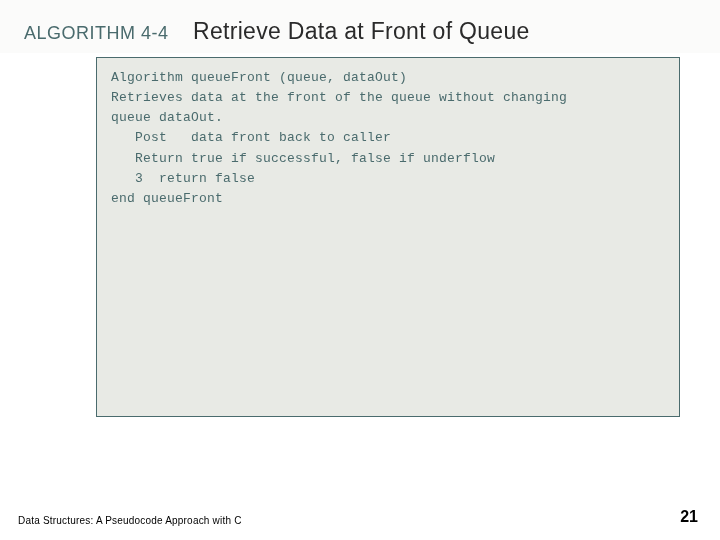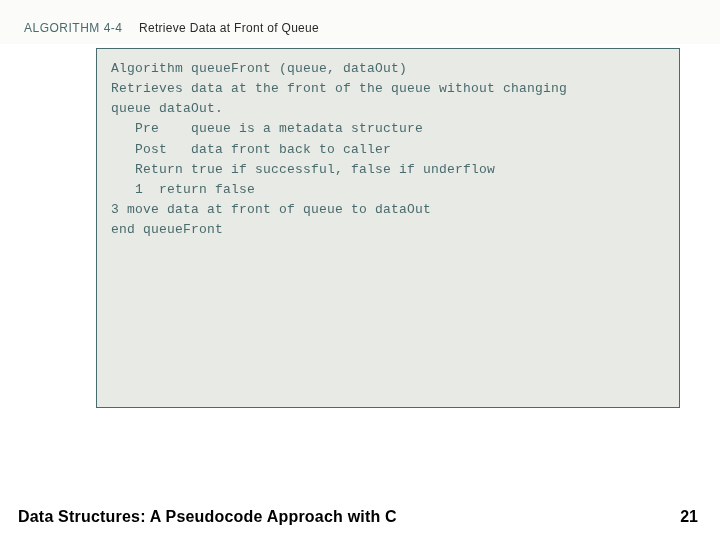--- a/index.html
+++ b/index.html
@@ -10,32 +10,32 @@
     font-family: Verdana, Geneva, sans-serif;
     position: relative;
     overflow: hidden;
   }
   .header {
     padding: 18px 0 8px 24px;
     background: #fbfbfa;
   }
   .algo-num {
     color: #4a6b6d;
-    font-size: 12px;
+    font-size: 18px;
     letter-spacing: 0.5px;
     font-weight: 400;
     display: inline;
   }
   .algo-title {
     color: #2a2a2a;
-    font-size: 12px;
+    font-size: 23px;
     font-weight: 300;
     letter-spacing: 0.3px;
     display: inline;
-    margin-left: 12px;
+    margin-left: 20px;
   }
   .code-box {
     margin: 4px 40px 0 96px;
     border: 1px solid #4a6b6d;
     background: #e8eae5;
     padding: 10px 4px 10px 14px;
     min-height: 360px;
   }
   .code-line {
     font-family: "Courier New", monospace;
@@ -49,22 +49,22 @@
     position: absolute;
     bottom: 14px;
     left: 18px;
     right: 22px;
     display: flex;
     justify-content: space-between;
     align-items: flex-end;
   }
   .footer-text {
     font-family: Verdana, Geneva, sans-serif;
-    font-weight: bold;
-    font-size: 16px;
+    font-weight: normal;
+    font-size: 10px;
     color: #000;
     letter-spacing: 0.2px;
   }
   .page-num {
     font-family: Verdana, Geneva, sans-serif;
     font-weight: bold;
     font-size: 16px;
     color: #000;
   }
 </style>
@@ -73,24 +73,22 @@
 
 <div class="header">
   <span class="algo-num">ALGORITHM 4-4</span>
   <span class="algo-title">Retrieve Data at Front of Queue</span>
 </div>
 
 <div class="code-box">
   <div class="code-line">Algorithm queueFront (queue, dataOut)</div>
   <div class="code-line">Retrieves data at the front of the queue without changing</div>
   <div class="code-line">queue dataOut.</div>
-  <div class="code-line">   Pre    queue is a metadata structure</div>
   <div class="code-line">   Post   data front back to caller</div>
   <div class="code-line">   Return true if successful, false if underflow</div>
-  <div class="code-line">   1  return false</div>
-  <div class="code-line">3 move data at front of queue to dataOut</div>
+  <div class="code-line">   3  return false</div>
   <div class="code-line">end queueFront</div>
 </div>
 
 <div class="footer">
   <span class="footer-text">Data Structures: A Pseudocode Approach with C</span>
   <span class="page-num">21</span>
 </div>
 
 </body></html>

